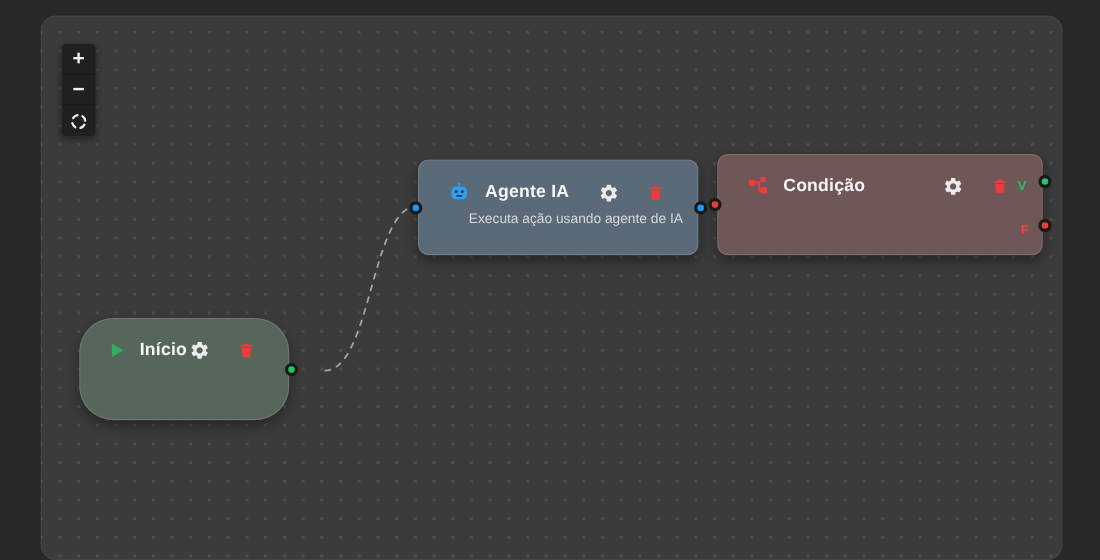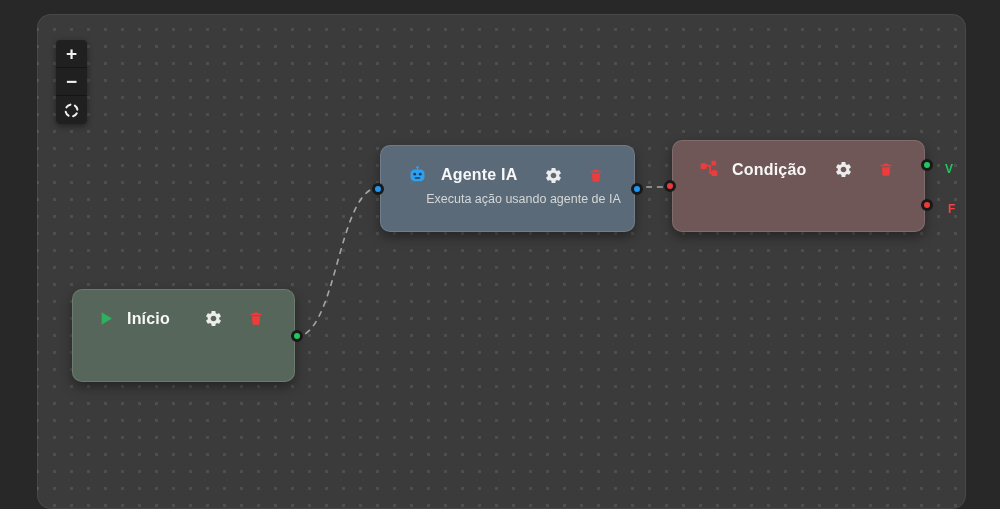--- a/index.html
+++ b/index.html
@@ -30,23 +30,23 @@
   .ctrl { display:flex; align-items:center; justify-content:center;
           width:31px; height:28px; background:#202020; border:none;
           border-bottom:1px solid #151515; color:#f0f0f0; cursor:pointer; }
   .ctrl:last-child { border-bottom:none; }
   .ctrl .glyph { font-size:19px; font-weight:bold; line-height:1; color:#f0f0f0; }
 
   
   .node { position:absolute; z-index:2; border-radius:10px;
           border:1px solid rgba(255,255,255,0.13);
           box-shadow:0 5px 12px rgba(0,0,0,0.38); }
-  .node-inicio   { left:72px;  top:289px; width:223px; height:93px; background:rgba(88,104,93,0.96); }
+  .node-inicio   { left:72px;  top:289px; width:191px; height:93px; background:rgba(88,104,93,0.96);border-radius:31px; }
   .node-agente   { left:380px; top:145px; width:255px; height:87px; background:rgba(93,108,123,0.96); }
-  .node-condicao { left:672px; top:140px; width:253px; height:92px; background:rgba(113,87,88,0.96); }
+  .node-condicao { left:652px; top:140px; width:296px; height:92px; background:rgba(113,87,88,0.96); }
 
   .row { display:flex; align-items:center; padding:0 30px 0 26px; margin-top:19px; }
   .node-agente .row, .node-condicao .row { }
   .nicon { display:flex; align-items:center; margin-right:13px; }
   .ntitle { font-size:16px; font-weight:bold; color:#f7f7f7; letter-spacing:0.2px; }
   .spacer { flex:1; }
   .ibtn { background:none; border:none; padding:0; cursor:pointer;
           display:flex; align-items:center; }
   .ibtn + .ibtn { margin-left:25px; }
   .nsub { margin-top:7px; text-align:center; font-size:12.5px; color:#d4d7d6;padding-left:32px; }

